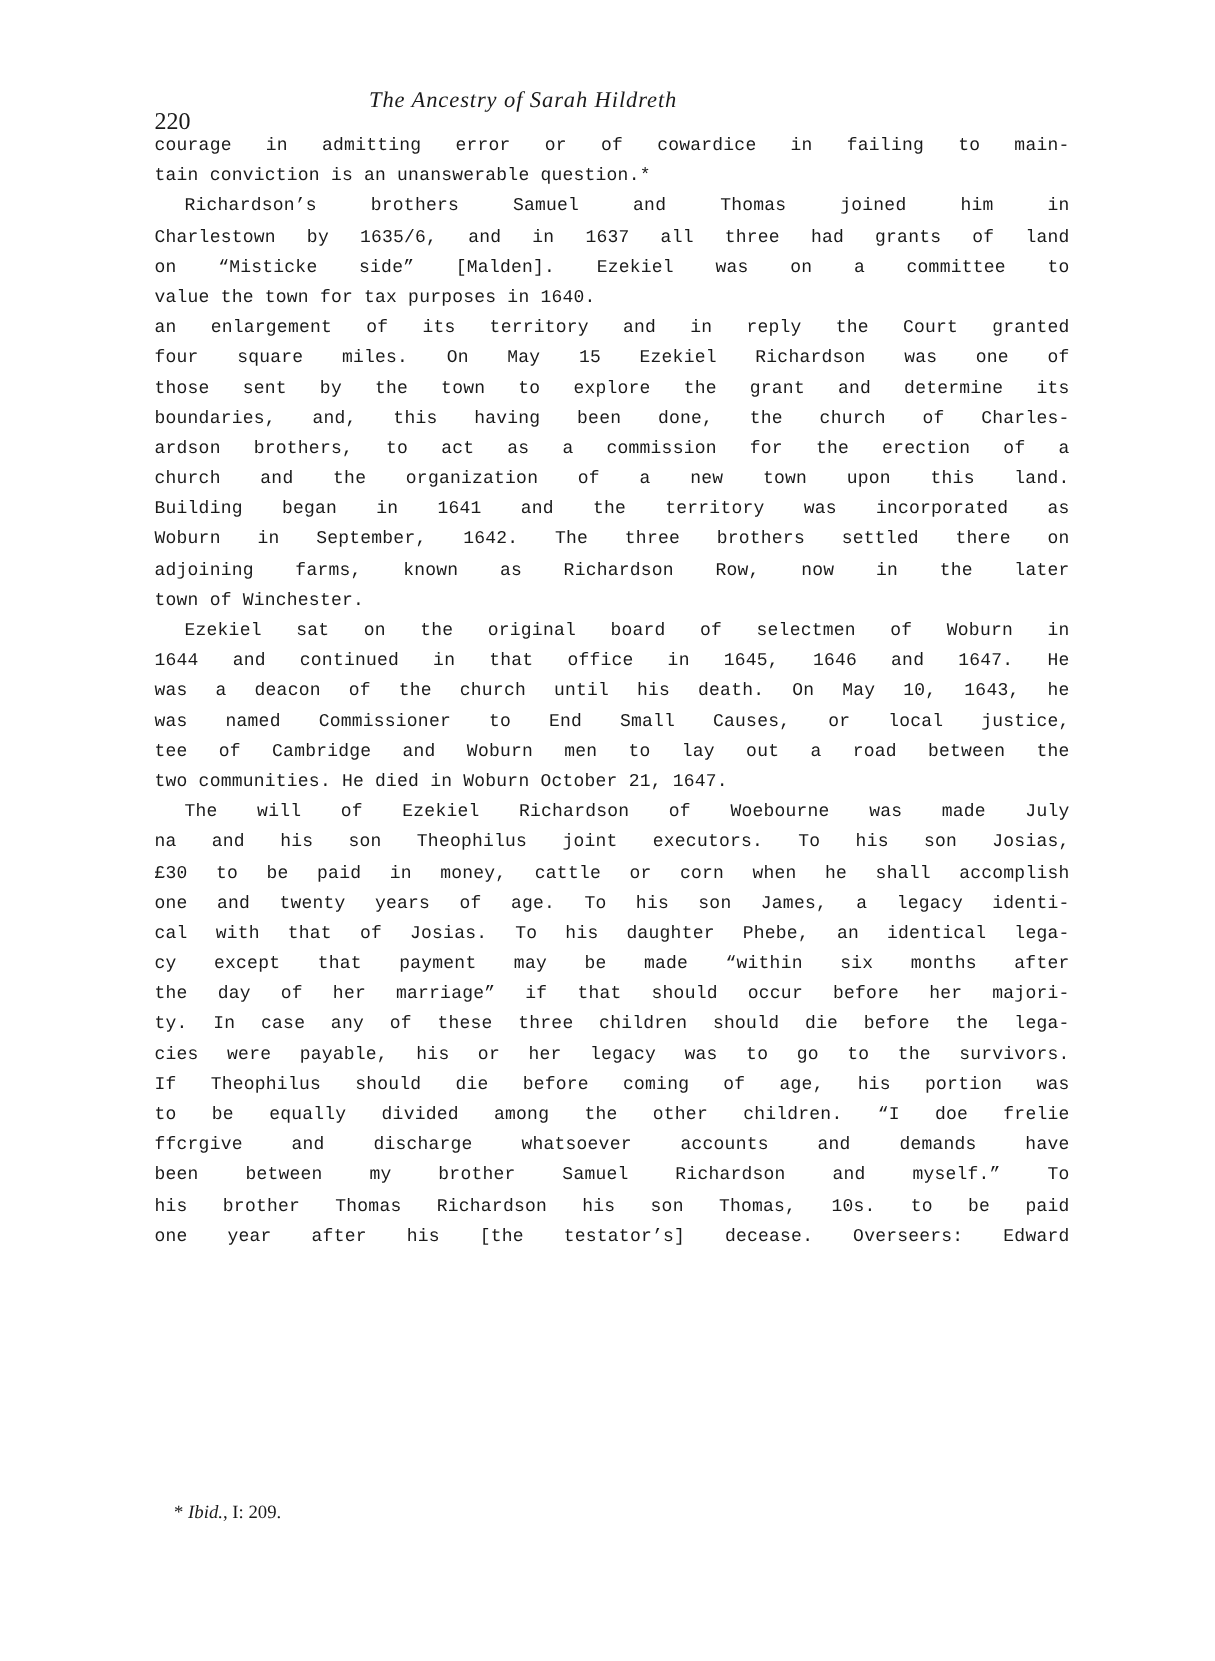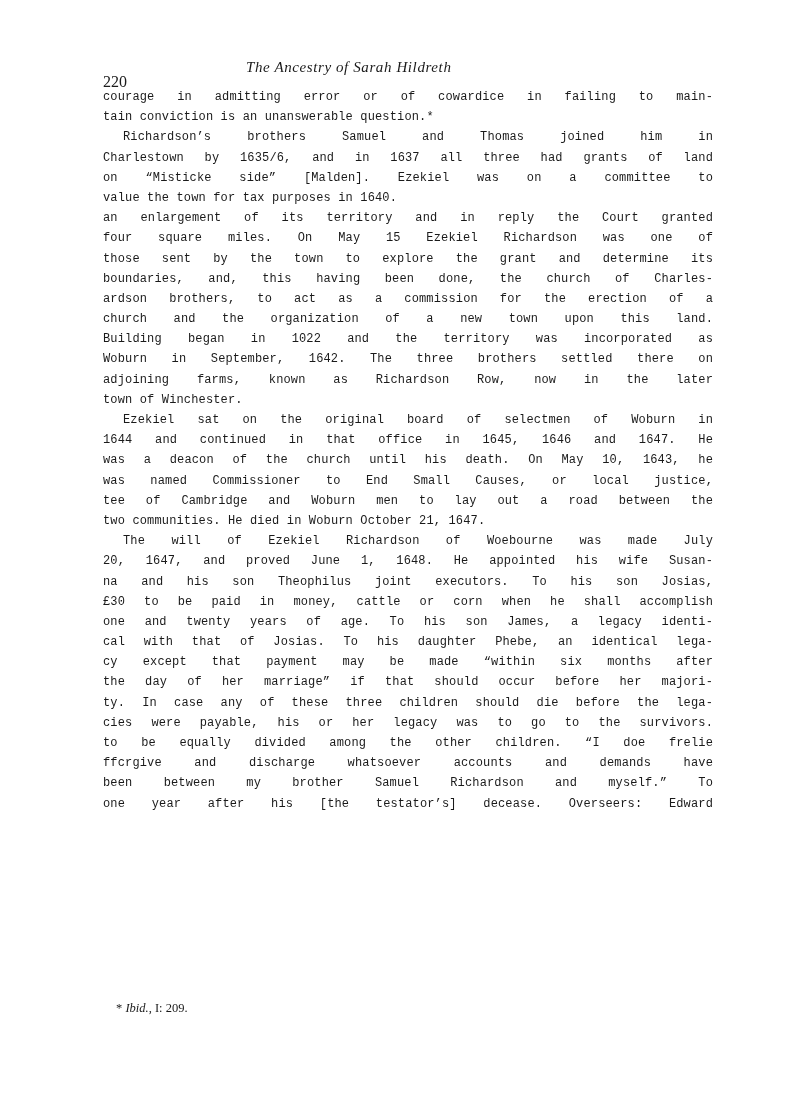--- a/index.html
+++ b/index.html
@@ -100,42 +100,43 @@
       <span class="line indent">Richardson’s brothers Samuel and Thomas joined him in</span>
       <span class="line">Charlestown by 1635/6, and in 1637 all three had grants of land</span>
       <span class="line">on “Misticke side” [Malden]. Ezekiel was on a committee to</span>
       <span class="line last">value the town for tax purposes in 1640.</span>
       <span class="line">an enlargement of its territory and in reply the Court granted</span>
       <span class="line">four square miles. On May 15 Ezekiel Richardson was one of</span>
       <span class="line">those sent by the town to explore the grant and determine its</span>
       <span class="line">boundaries, and, this having been done, the church of Charles-</span>
       <span class="line">ardson brothers, to act as a commission for the erection of a</span>
       <span class="line">church and the organization of a new town upon this land.</span>
-      <span class="line">Building began in 1022 and the territory was incorporated as</span>
+      <span class="line">Building began in 1641 and the territory was incorporated as</span>
       <span class="line">Woburn in September, 1642. The three brothers settled there on</span>
       <span class="line">adjoining farms, known as Richardson Row, now in the later</span>
       <span class="line last">town of Winchester.</span>
       <span class="line indent">Ezekiel sat on the original board of selectmen of Woburn in</span>
       <span class="line">1644 and continued in that office in 1645, 1646 and 1647. He</span>
       <span class="line">was a deacon of the church until his death. On May 10, 1643, he</span>
       <span class="line">was named Commissioner to End Small Causes, or local justice,</span>
       <span class="line">tee of Cambridge and Woburn men to lay out a road between the</span>
       <span class="line last">two communities. He died in Woburn October 21, 1647.</span>
       <span class="line indent">The will of Ezekiel Richardson of Woebourne was made July</span>
-      <span class="line">20, 1647, and proved June 1, 1648. He appointed his wife Susan-</span>
       <span class="line">na and his son Theophilus joint executors. To his son Josias,</span>
       <span class="line">£30 to be paid in money, cattle or corn when he shall accomplish</span>
       <span class="line">one and twenty years of age. To his son James, a legacy identi-</span>
       <span class="line">cal with that of Josias. To his daughter Phebe, an identical lega-</span>
       <span class="line">cy except that payment may be made “within six months after</span>
       <span class="line">the day of her marriage” if that should occur before her majori-</span>
       <span class="line">ty. In case any of these three children should die before the lega-</span>
       <span class="line">cies were payable, his or her legacy was to go to the survivors.</span>
+      <span class="line">If Theophilus should die before coming of age, his portion was</span>
       <span class="line">to be equally divided among the other children. “I doe frelie</span>
       <span class="line">ffcrgive and discharge whatsoever accounts and demands have</span>
       <span class="line">been between my brother Samuel Richardson and myself.” To</span>
+      <span class="line">his brother Thomas Richardson his son Thomas, 10s. to be paid</span>
       <span class="line">one year after his [the testator’s] decease. Overseers: Edward</span>
     </div>
 
   <div class="footnote">
     <span>* </span><span class="ital">Ibid.</span><span>, I: 209.</span>
   </div>
 </div>
 
 </body></html>

